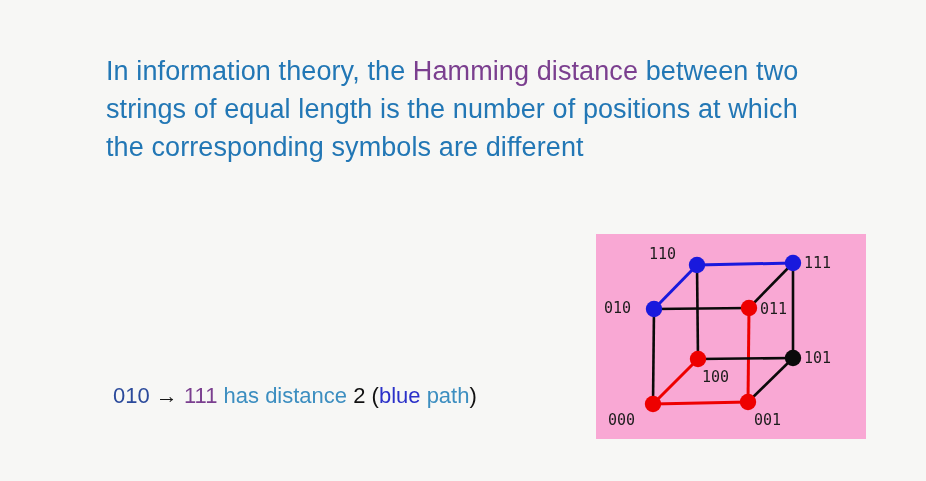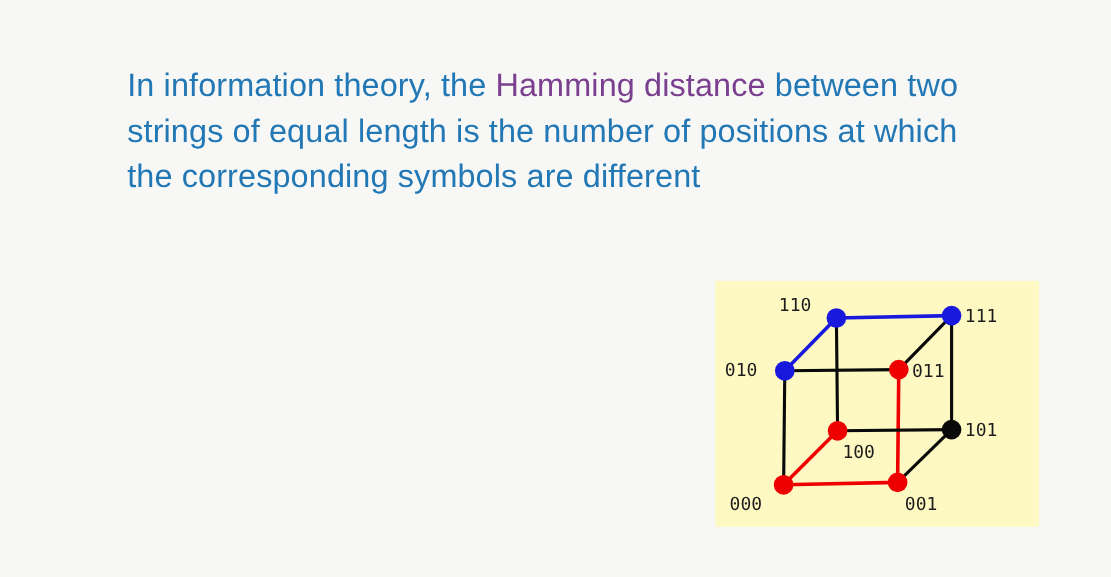--- a/index.html
+++ b/index.html
@@ -69,21 +69,21 @@
   .c-blue   { color: #2b31c9; }
   .c-arrow  { color: #161616; }
 
   
   #cube-figure {
     position: absolute;
     left: 596px;
     top: 222px;
     width: 270px;
     height: 205px;
-    background: #fef9c3;
+    background: #f9a8d4;
   }
   #cube-svg {
     display: block;
     width: 270px;
     height: 205px;
   }
   .node-label {
     font-family: "DejaVu Sans Mono", "Liberation Mono", monospace;
     font-size: 15px;
     fill: #1c1c1c;
@@ -93,20 +93,29 @@
 <body>
 
 <div id="slide">
 
   <div id="heading">
     <span>In information theory, the </span><span class="hl-purple">Hamming distance</span><span> between two strings of equal length is the number of positions at which the corresponding symbols are different</span>
   </div>
 
 
 
+  <div class="example-line" id="example-2">
+    <span class="c-navy">010</span>
+    <span class="c-arrow">→</span>
+    <span class="c-purple">111</span>
+    <span class="c-steel">has distance</span>
+    <span class="c-black">2</span>
+    <span class="c-black">(</span><span class="c-blue">blue</span>
+    <span class="c-steel">path</span><span class="c-black">)</span>
+  </div>
 
   <div id="cube-figure">
     <svg id="cube-svg" viewBox="0 0 270 205" xmlns="http://www.w3.org/2000/svg">
       <g id="cube-edges">
           <line x1="58" y1="75" x2="101" y2="31" stroke="#1919dd" stroke-width="3" stroke-linecap="butt"></line>
           <line x1="101" y1="31" x2="197" y2="29" stroke="#1919dd" stroke-width="3" stroke-linecap="butt"></line>
           <line x1="102" y1="125" x2="57" y2="170" stroke="#ee0000" stroke-width="3" stroke-linecap="butt"></line>
           <line x1="57" y1="170" x2="152" y2="168" stroke="#ee0000" stroke-width="3" stroke-linecap="butt"></line>
           <line x1="152" y1="168" x2="153" y2="74" stroke="#ee0000" stroke-width="3" stroke-linecap="butt"></line>
           <line x1="101" y1="31" x2="102" y2="125" stroke="#0a0a0a" stroke-width="2.6" stroke-linecap="butt"></line>

